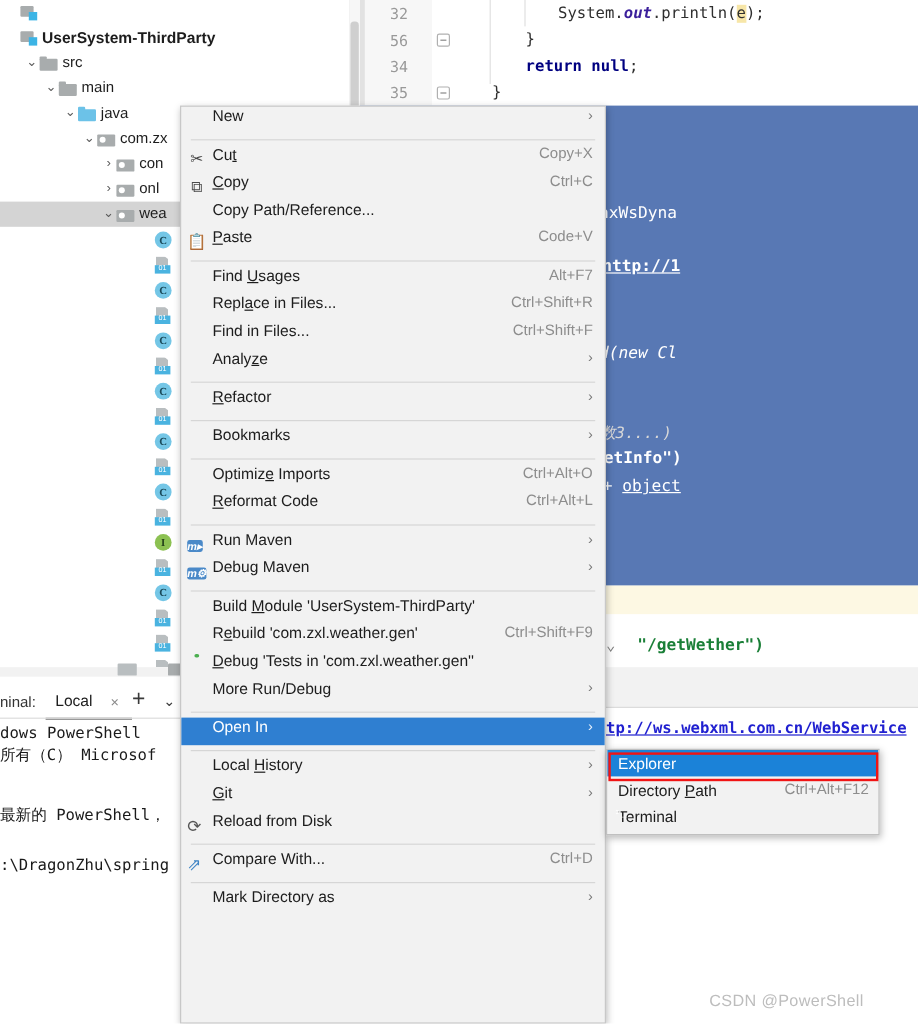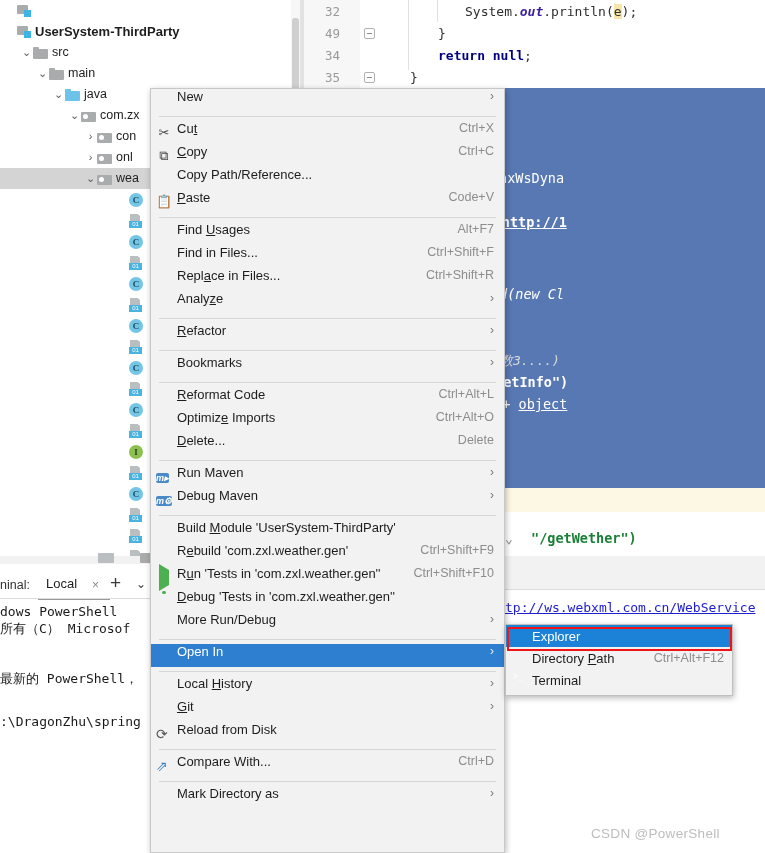--- a/index.html
+++ b/index.html
@@ -126,21 +126,21 @@
   .tool-ico{position:absolute;width:16px;height:11px;}
   .tool-ico::before{content:"";position:absolute;left:0;top:1px;width:16px;height:10px;background:#b9bec0;border-radius:1px;}
   .tool-ico2{position:absolute;width:16px;height:11px;}
   .tool-ico2::before{content:"";position:absolute;left:0;top:1px;width:16px;height:10px;background:#a8acad;border-radius:1px;}
 
   
   #bottom-right{
     position:absolute; left:300px; top:556px; width:465px; height:297px; background:#ffffff;
   }
   #br-strip{position:absolute;left:0;top:0;width:465px;height:34px;background:#f2f2f2;border-bottom:1px solid #dcdcdc;}
-  .urlline{position:absolute;white-space:pre;color:#2020d0;font-size:13px;font-weight:normal;
+  .urlline{position:absolute;white-space:pre;color:#2020d0;font-size:13px;font-weight:bold;
     text-decoration:underline; font-family:"DejaVu Sans Mono",monospace;}
   #watermark{position:absolute;left:591px;top:826px;color:#bdbdbd;font-size:13.5px;
     font-family:"Liberation Sans",sans-serif; letter-spacing:0.3px;}
 
   
   #ctx-menu{
     position:absolute; left:150px; top:88px; width:355px; height:765px;
     background:#f2f2f2; border:1px solid #c8c8c8;
     box-shadow: 1px 2px 6px rgba(0,0,0,0.28);
     overflow:hidden;
@@ -173,21 +173,21 @@
   .g-reload{color:#555;font-size:14px;line-height:16px;display:block;}
   .g-compare{color:#3f84c4;font-size:14px;line-height:16px;display:block;}
 
   
   #submenu{
     position:absolute; left:505px; top:624px; width:228px; height:72px;
     background:#f2f2f2; border:1px solid #c0c0c0;
     box-shadow: 1px 2px 6px rgba(0,0,0,0.28); overflow:hidden;
   }
   .smi{ position:relative; height:22px; display:flex; align-items:center;
-    font-size:13px; color:#1d1d1d; padding-left:26px; padding-right:8px; white-space:nowrap;}
+    font-size:13px; color:#1d1d1d; padding-left:9px; padding-right:8px; white-space:nowrap;}
   .smi.sel{ background:#1b82d8; color:#fff; }
   .smi .accel{ margin-left:auto; color:#8d8d8d; font-size:12.5px; padding-left:14px;}
   .smi .micon{position:absolute;left:5px;top:4px;width:16px;height:14px;}
   #red-box{
     position:absolute; left:507px; top:627px; width:225px; height:24px;
     border:2px solid #f11414; pointer-events:none;
   }
 </style>
 </head>
 <body>
@@ -380,21 +380,21 @@
     <div id="tree-scroll">
       <div id="tree-thumb"></div>
     </div>
   </div>
 
   <div id="editor">
     <div id="gutter">
       <div id="gutter-edge"></div>
     </div>
     <div class="lineno" style="top:4px">32</div>
-    <div class="lineno" style="top:26px">49</div>
+    <div class="lineno" style="top:26px">56</div>
     <div class="lineno" style="top:48px">34</div>
     <div class="lineno" style="top:70px">35</div>
 
     <div class="fold" style="top:28px"></div>
     <div class="fold" style="top:72px"></div>
 
     <div class="guide" style="left:108px;top:0;height:70px"></div>
     <div class="guide" style="left:137px;top:0;height:22px"></div>
 
     <div class="codeline" style="left:165px;top:4px"><span>System.</span><span class="it">out</span><span>.println(</span><span class="hl">e</span><span>);</span></div>
@@ -457,21 +457,21 @@
         <div class="mi">
           <span class="label">New</span>
           <span class="arrow">›</span>
         </div>
         <div class="msep"></div>
         <div class="mi">
           <span class="micon">
             <span class="g-cut">✂</span>
           </span>
           <span class="label">Cu<u>t</u></span>
-          <span class="accel">Ctrl+X</span>
+          <span class="accel">Copy+X</span>
         </div>
         <div class="mi">
           <span class="micon">
             <span class="g-copy">⧉</span>
           </span>
           <span class="label"><u>C</u>opy</span>
           <span class="accel">Ctrl+C</span>
         </div>
         <div class="mi">
           <span class="label">Copy Path/Reference...</span>
@@ -482,77 +482,68 @@
           </span>
           <span class="label"><u>P</u>aste</span>
           <span class="accel">Code+V</span>
         </div>
         <div class="msep"></div>
         <div class="mi">
           <span class="label">Find <u>U</u>sages</span>
           <span class="accel">Alt+F7</span>
         </div>
         <div class="mi">
+          <span class="label">Repl<u>a</u>ce in Files...</span>
+          <span class="accel">Ctrl+Shift+R</span>
+        </div>
+        <div class="mi">
           <span class="label">Find in Files...</span>
           <span class="accel">Ctrl+Shift+F</span>
         </div>
         <div class="mi">
-          <span class="label">Repl<u>a</u>ce in Files...</span>
-          <span class="accel">Ctrl+Shift+R</span>
-        </div>
-        <div class="mi">
           <span class="label">Analy<u>z</u>e</span>
           <span class="arrow">›</span>
         </div>
         <div class="msep"></div>
         <div class="mi">
           <span class="label"><u>R</u>efactor</span>
           <span class="arrow">›</span>
         </div>
         <div class="msep"></div>
         <div class="mi">
           <span class="label">Bookmarks</span>
           <span class="arrow">›</span>
         </div>
         <div class="msep"></div>
+        <div class="mi">
+          <span class="label">Optimiz<u>e</u> Imports</span>
+          <span class="accel">Ctrl+Alt+O</span>
+        </div>
         <div class="mi">
           <span class="label"><u>R</u>eformat Code</span>
           <span class="accel">Ctrl+Alt+L</span>
         </div>
-        <div class="mi">
-          <span class="label">Optimiz<u>e</u> Imports</span>
-          <span class="accel">Ctrl+Alt+O</span>
-        </div>
-        <div class="mi">
-          <span class="label"><u>D</u>elete...</span>
-          <span class="accel">Delete</span>
-        </div>
         <div class="msep"></div>
         <div class="mi">
           <span class="micon"><span class="g-maven">m▸</span></span>
           <span class="label">Run Maven</span>
           <span class="arrow">›</span>
         </div>
         <div class="mi">
           <span class="micon"><span class="g-maven">m⚙</span></span>
           <span class="label">Debug Maven</span>
           <span class="arrow">›</span>
         </div>
         <div class="msep"></div>
         <div class="mi">
           <span class="label">Build <u>M</u>odule 'UserSystem-ThirdParty'</span>
         </div>
         <div class="mi">
           <span class="label">R<u>e</u>build 'com.zxl.weather.gen'</span>
           <span class="accel">Ctrl+Shift+F9</span>
-        </div>
-        <div class="mi">
-          <span class="micon"><span class="g-play"></span></span>
-          <span class="label">R<u>u</u>n 'Tests in 'com.zxl.weather.gen''</span>
-          <span class="accel">Ctrl+Shift+F10</span>
         </div>
         <div class="mi">
           <span class="micon"><span class="g-bug"></span></span>
           <span class="label"><u>D</u>ebug 'Tests in 'com.zxl.weather.gen''</span>
         </div>
         <div class="mi">
           <span class="label">More Run/Debug</span>
           <span class="arrow">›</span>
         </div>
         <div class="msep"></div>

